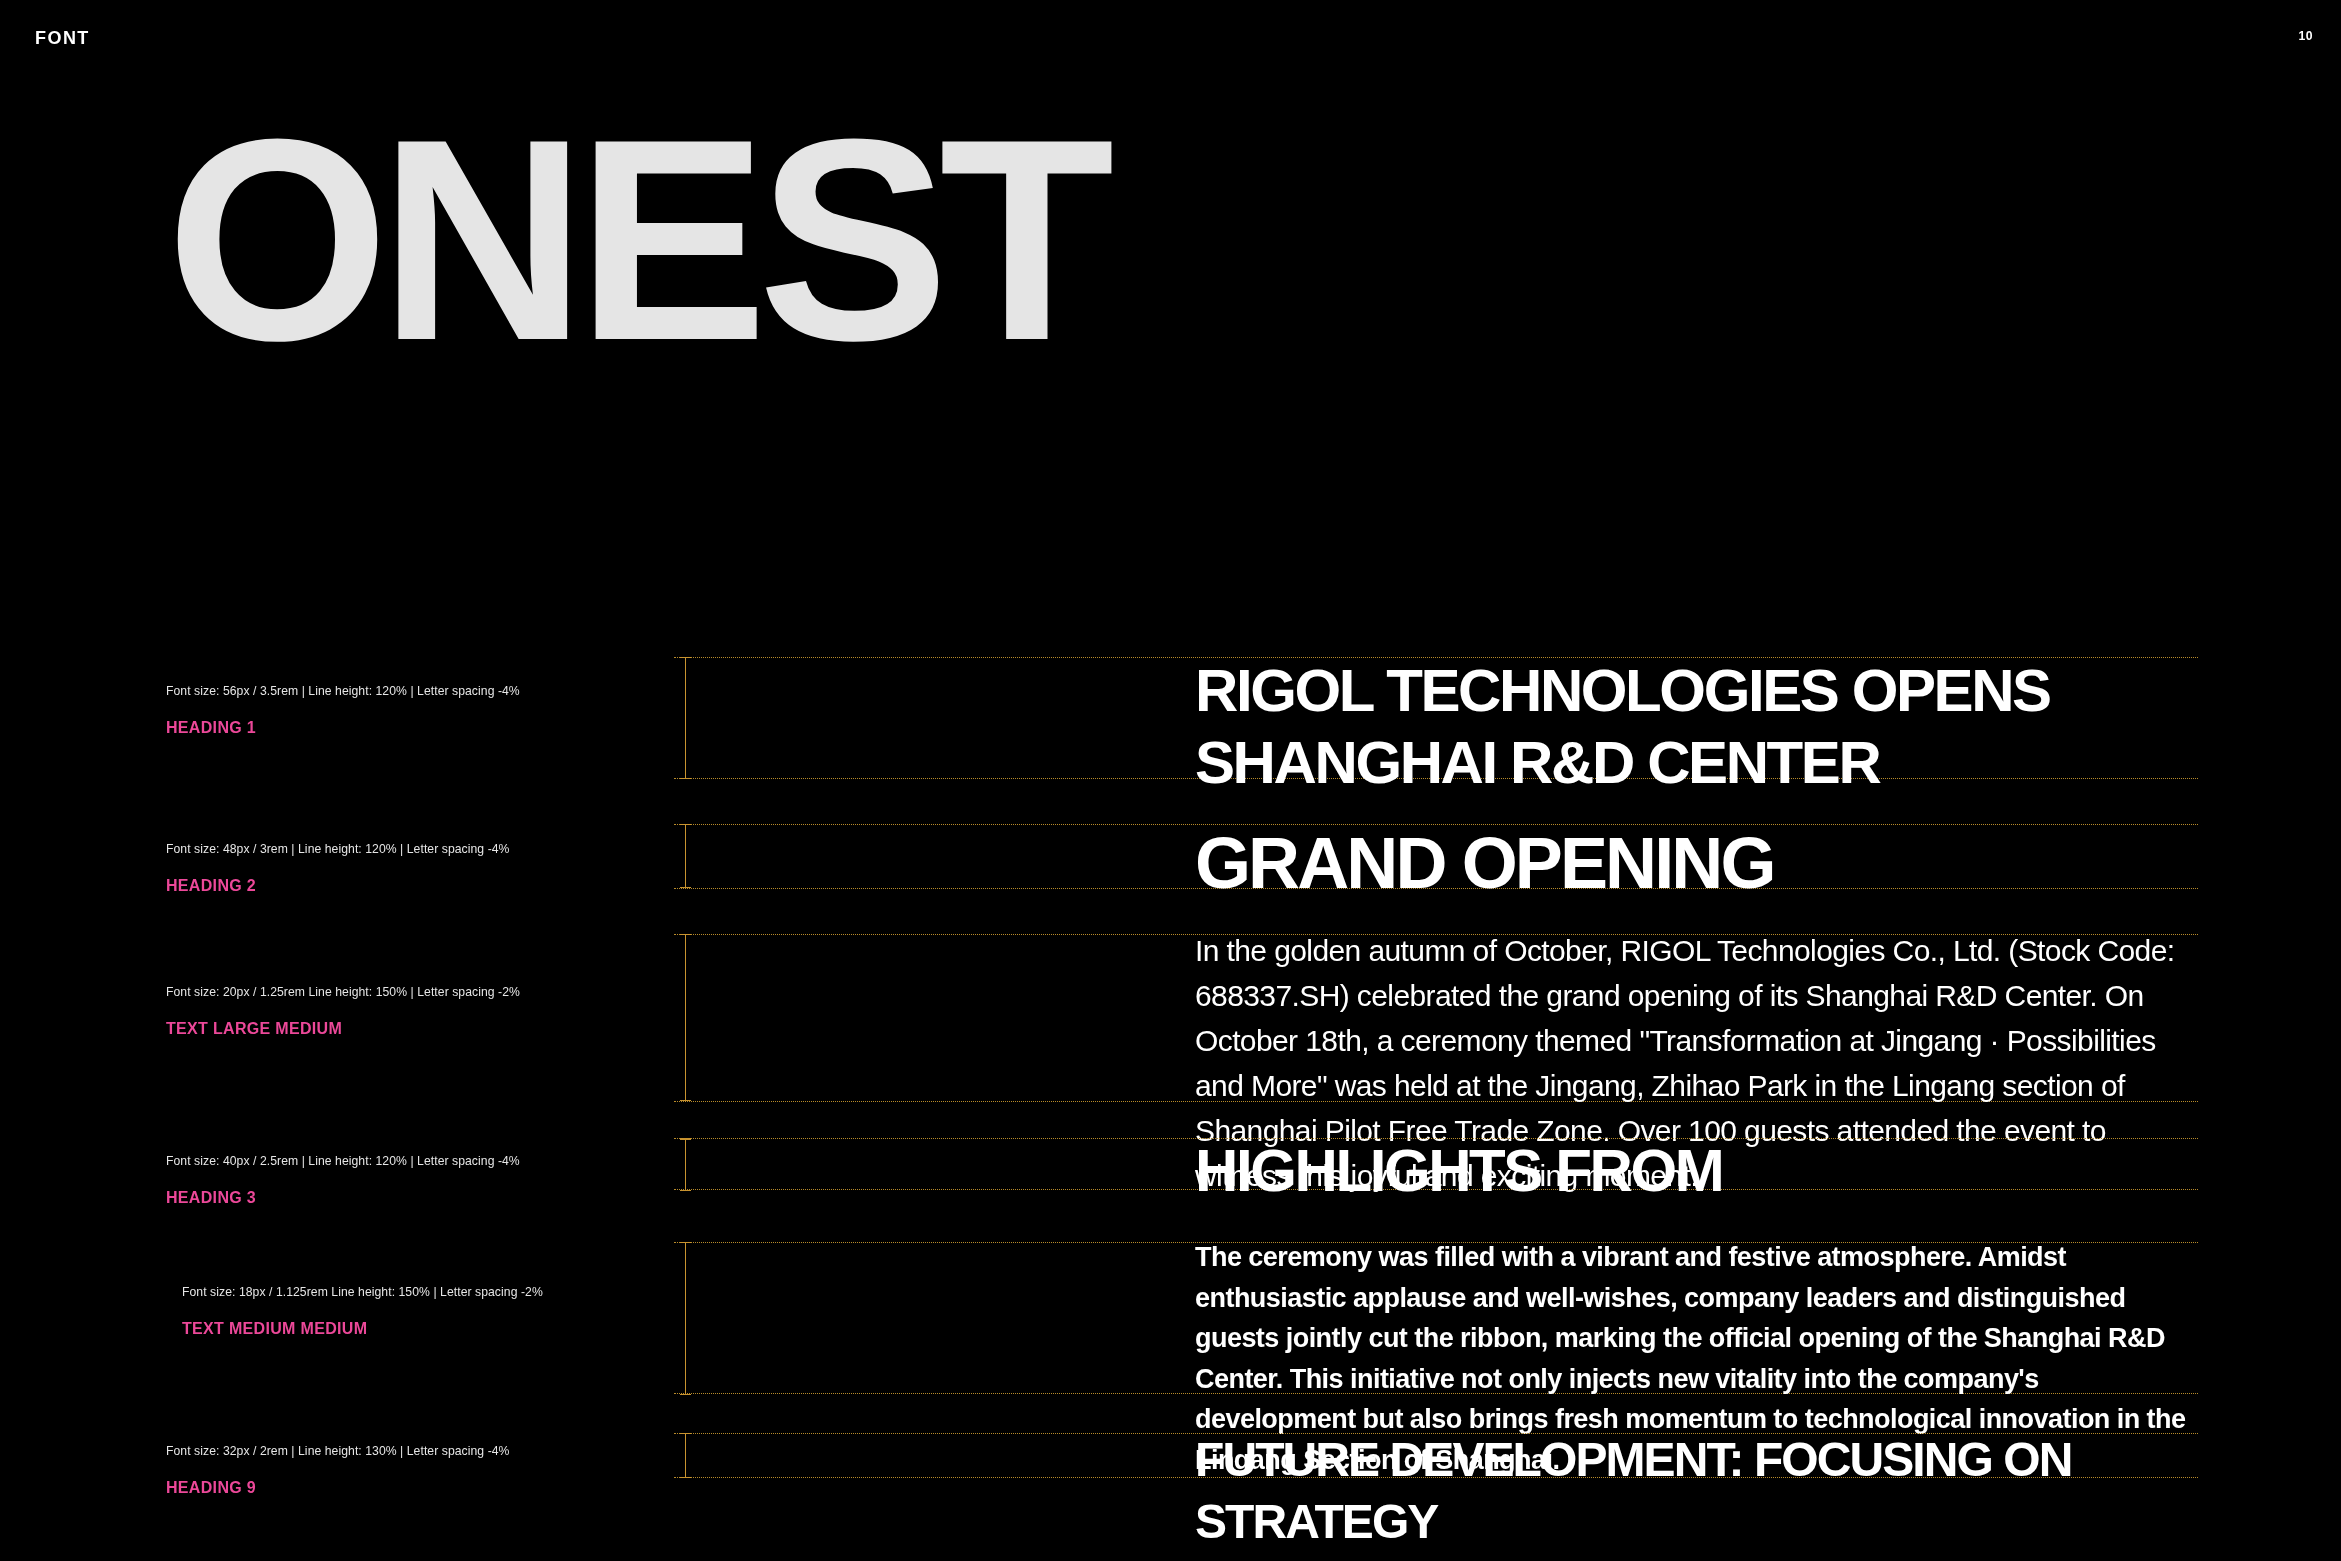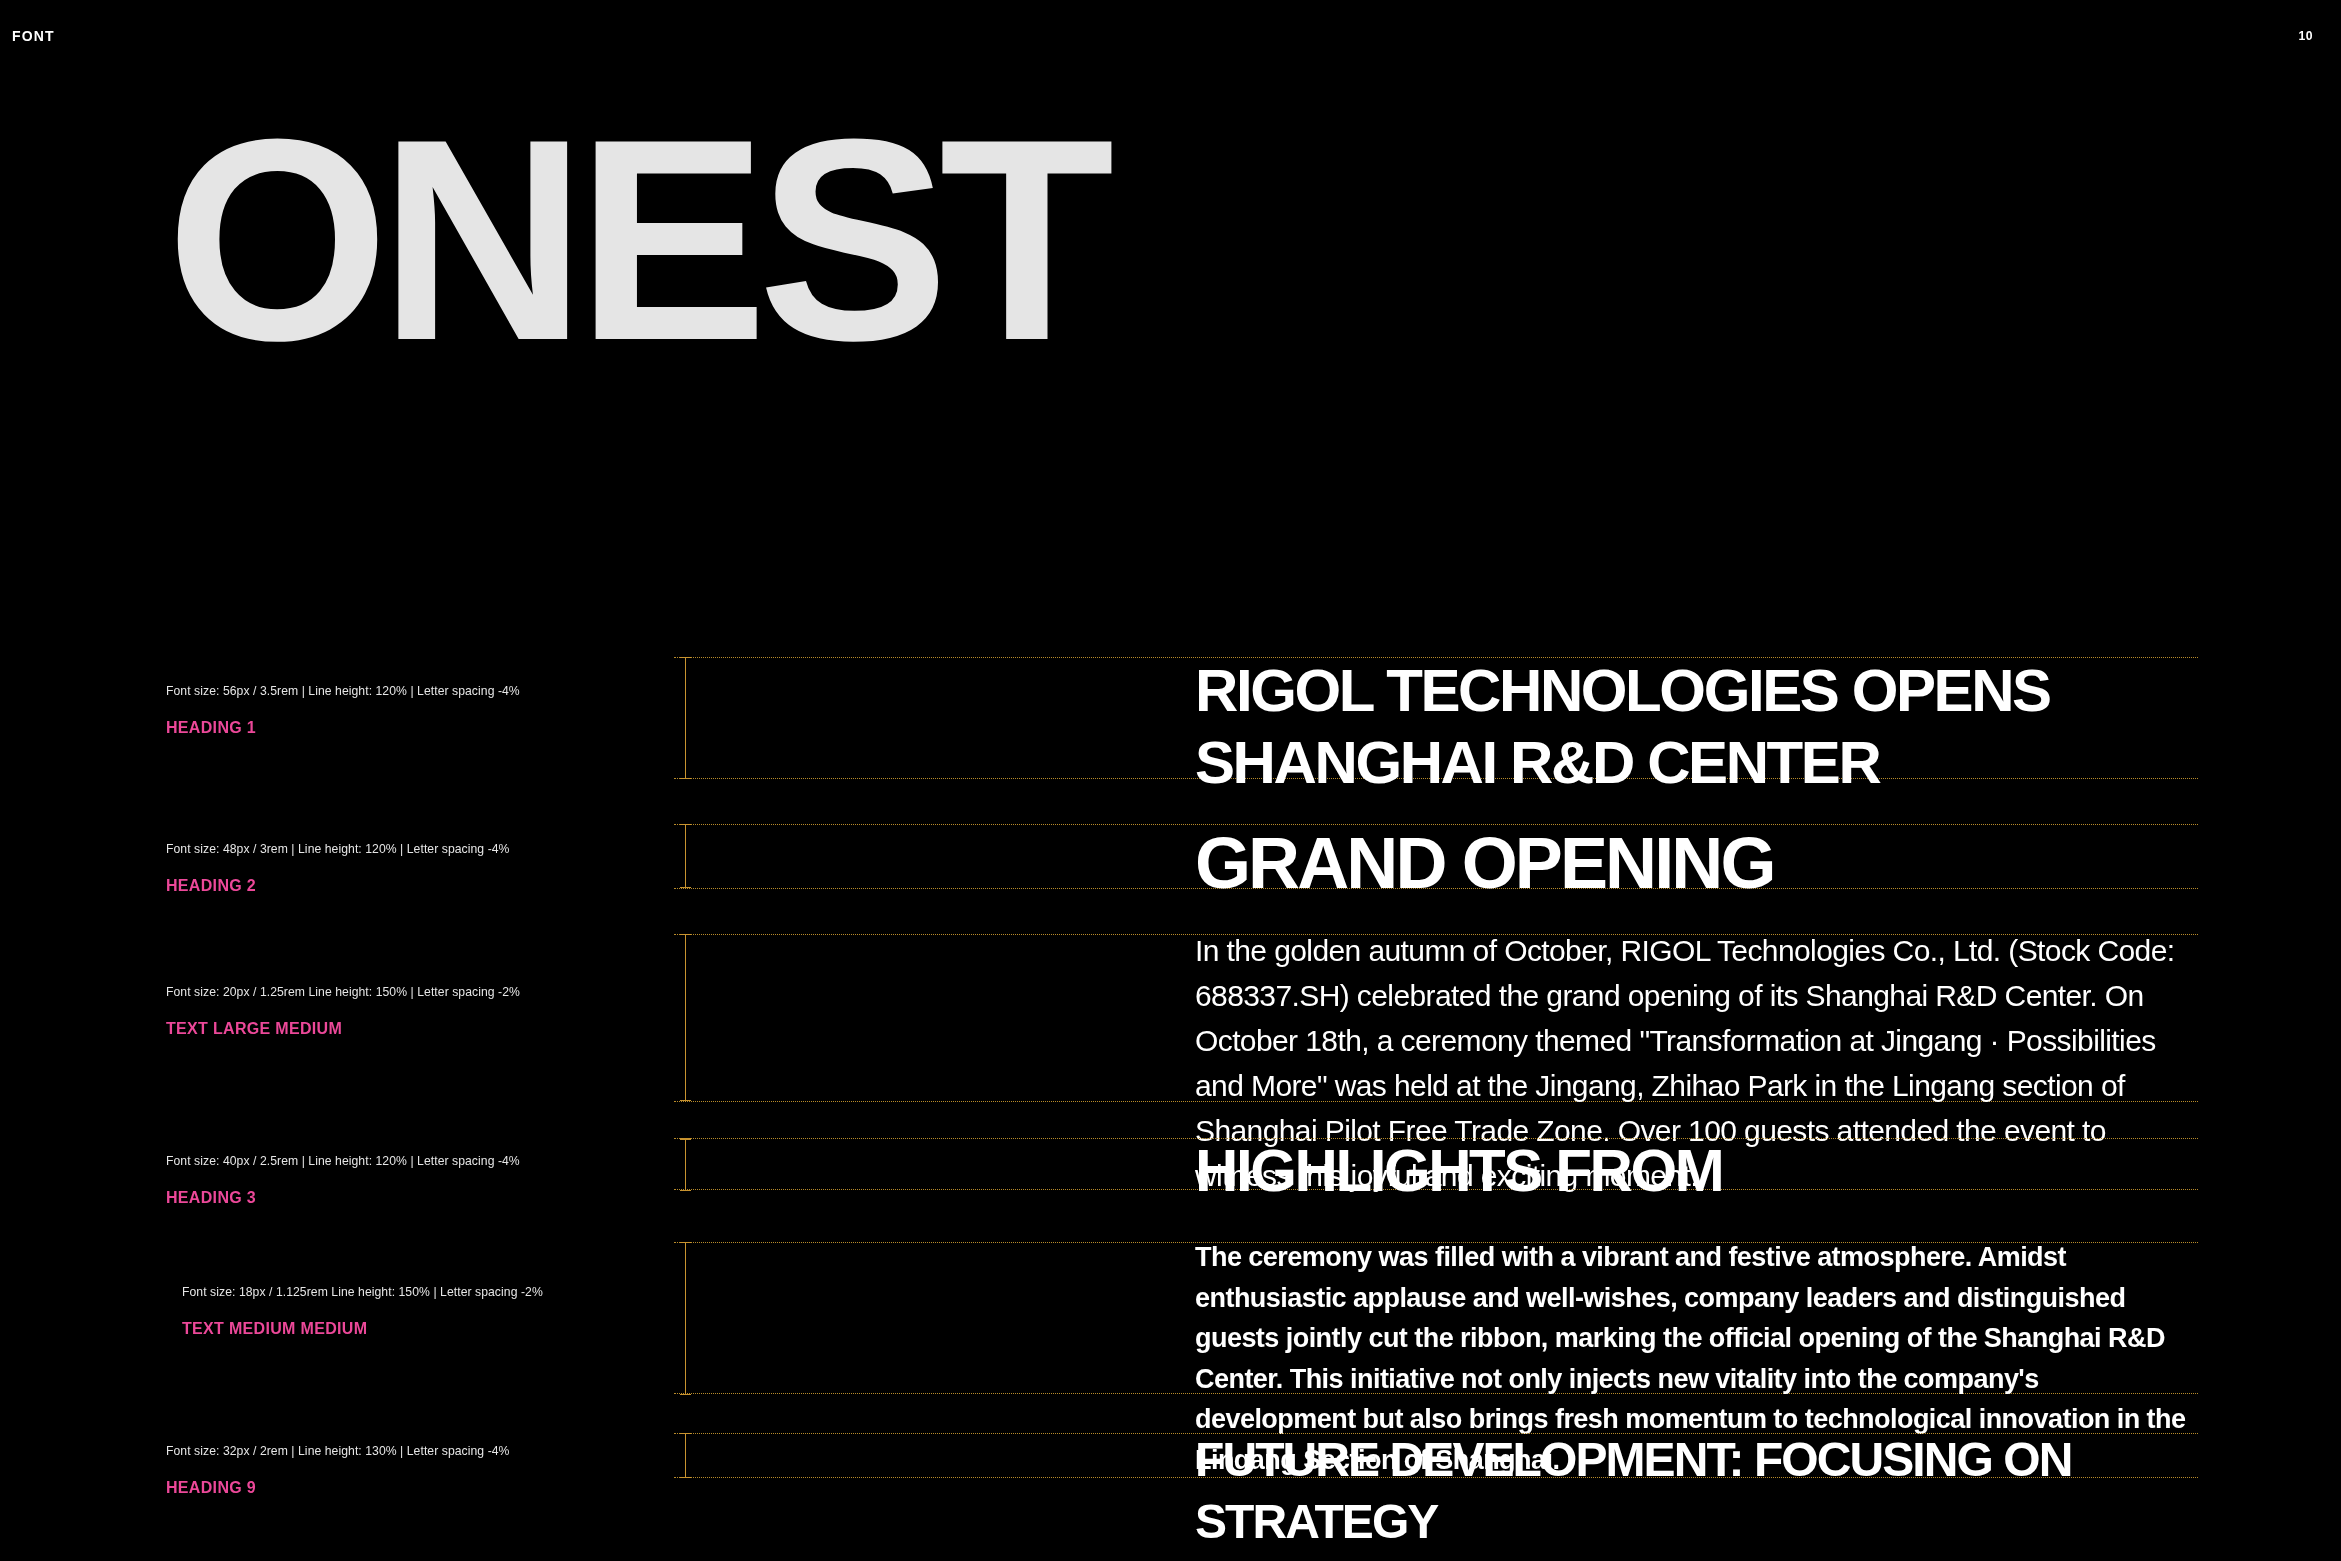--- a/index.html
+++ b/index.html
@@ -9,22 +9,22 @@
     font-family:"Liberation Sans", sans-serif;
     overflow:hidden;
   }
   .page { position:relative; width:2342px; height:1561px; background:#000; }
 
   
   .topbar {
     position:absolute; top:24.4px; left:0; width:2342px; height:24.4px;
   }
   .topbar .label {
-    position:absolute; left:12px; top:3.7px;
-    font-size:14px; font-weight:700; letter-spacing:0.08em;
+    position:absolute; left:35px; top:3.7px;
+    font-size:18px; font-weight:700; letter-spacing:0.08em;
   }
   .topbar .pageno {
     position:absolute; right:29px; top:5px;
     font-size:12.2px; font-weight:700; letter-spacing:0.04em;
   }
 
   
   .wordmark {
     position:absolute; left:166px; top:122px;
     font-size:287px;

